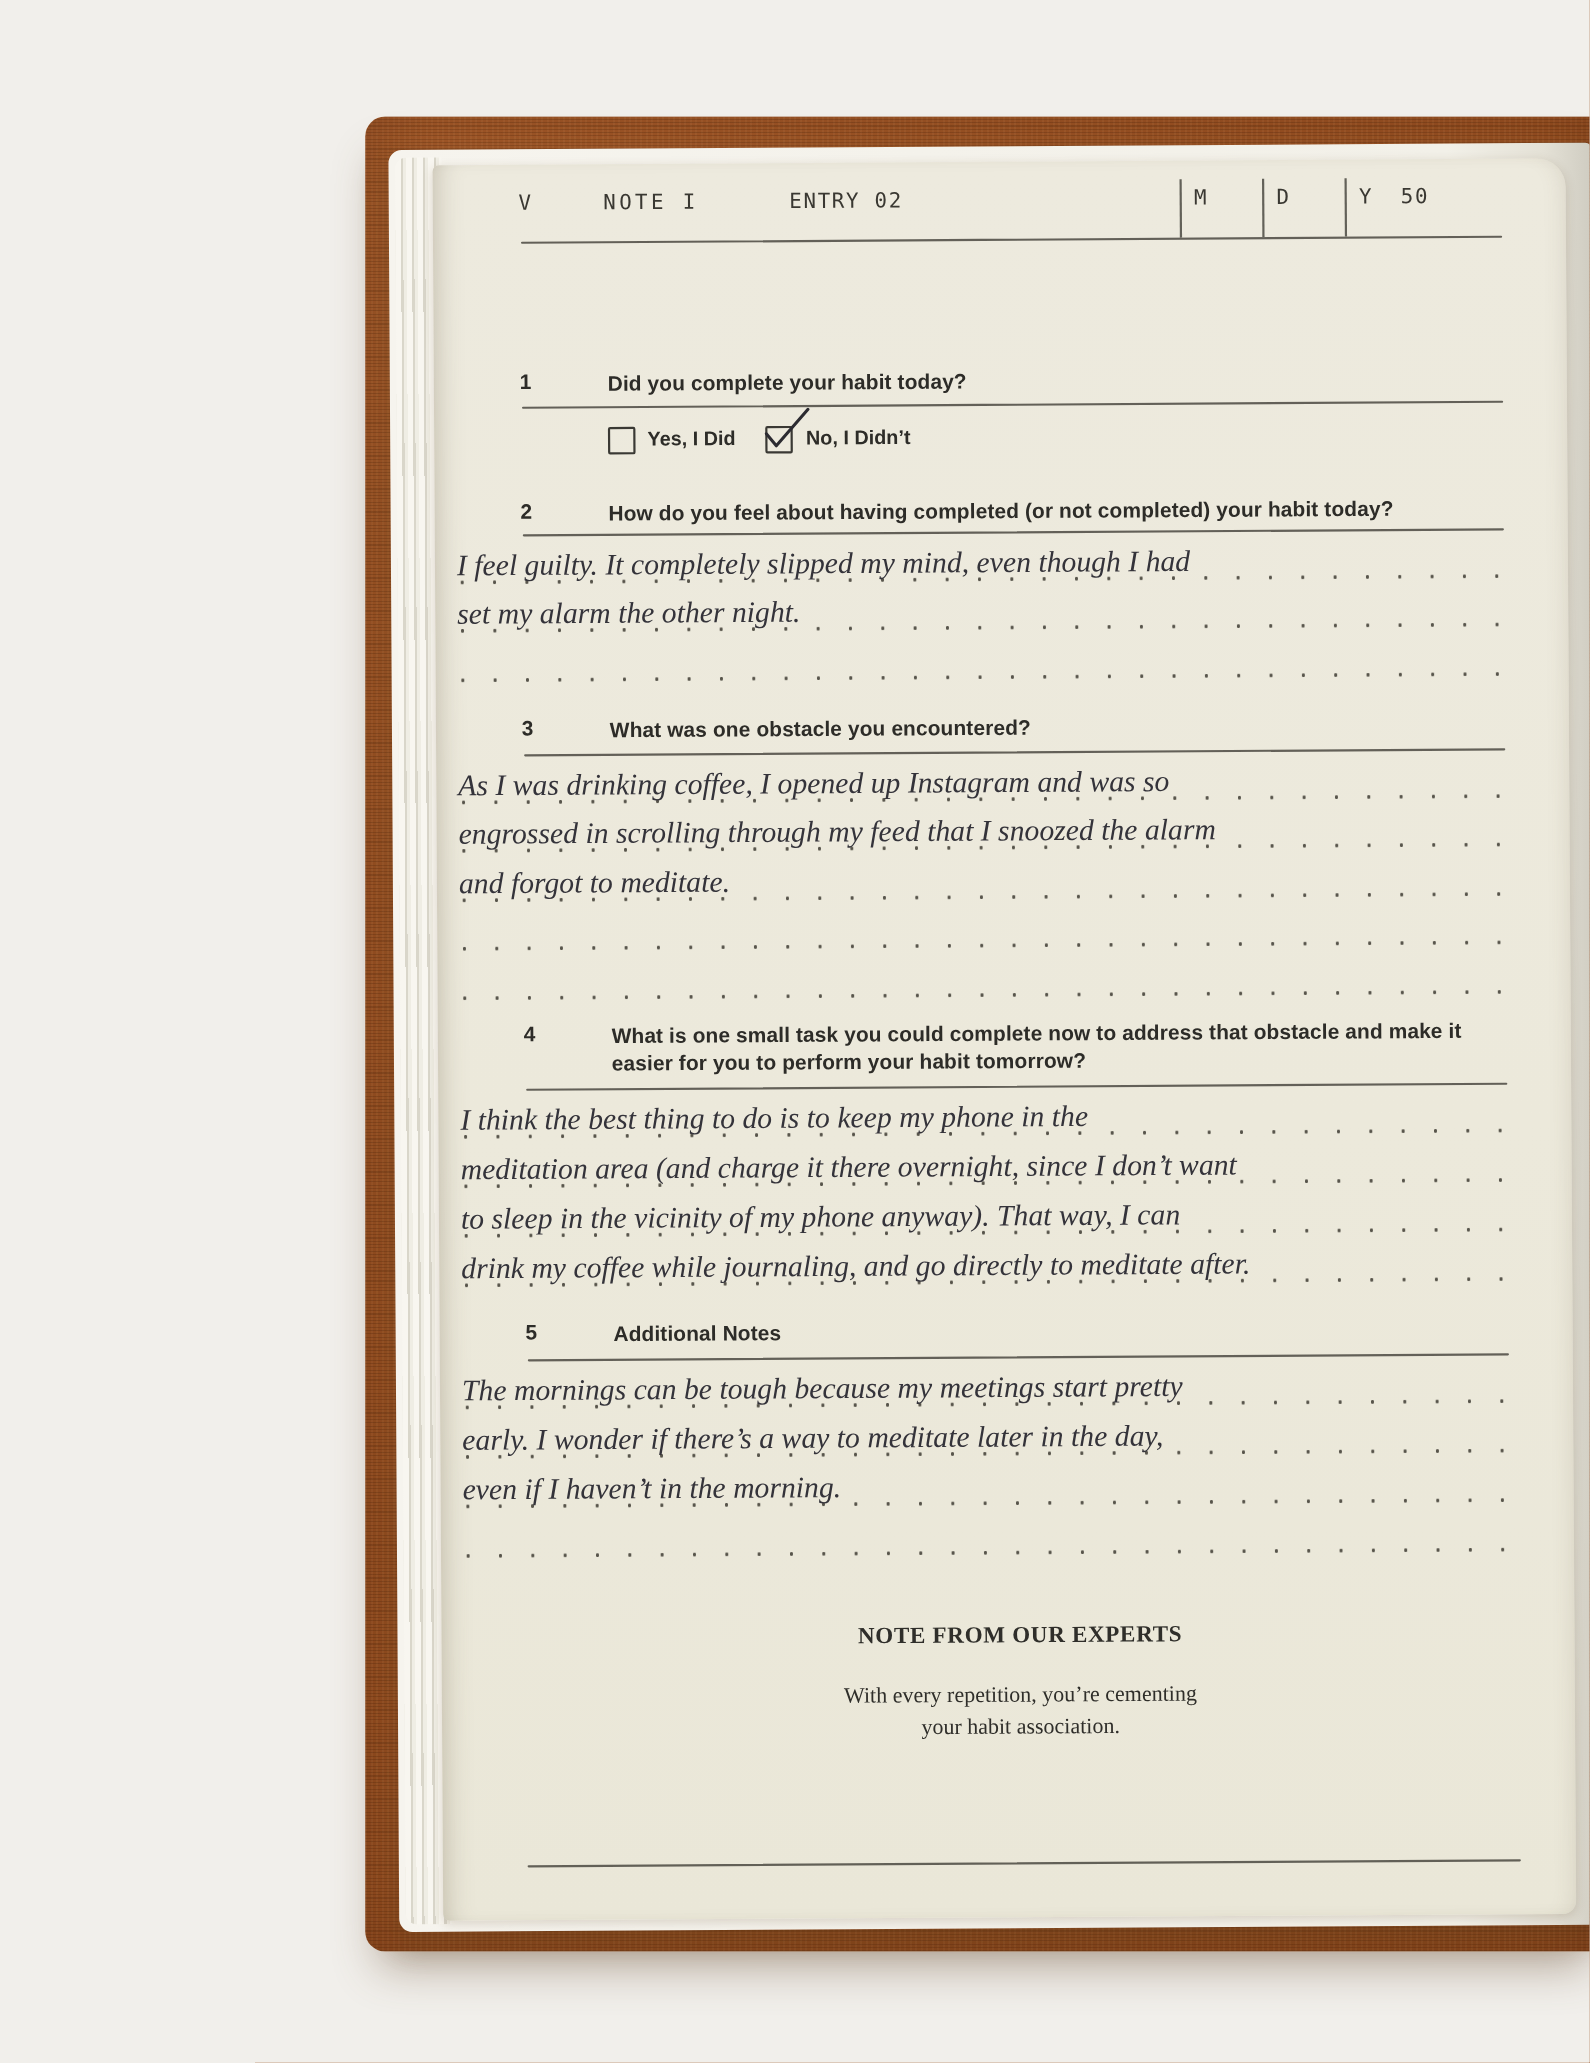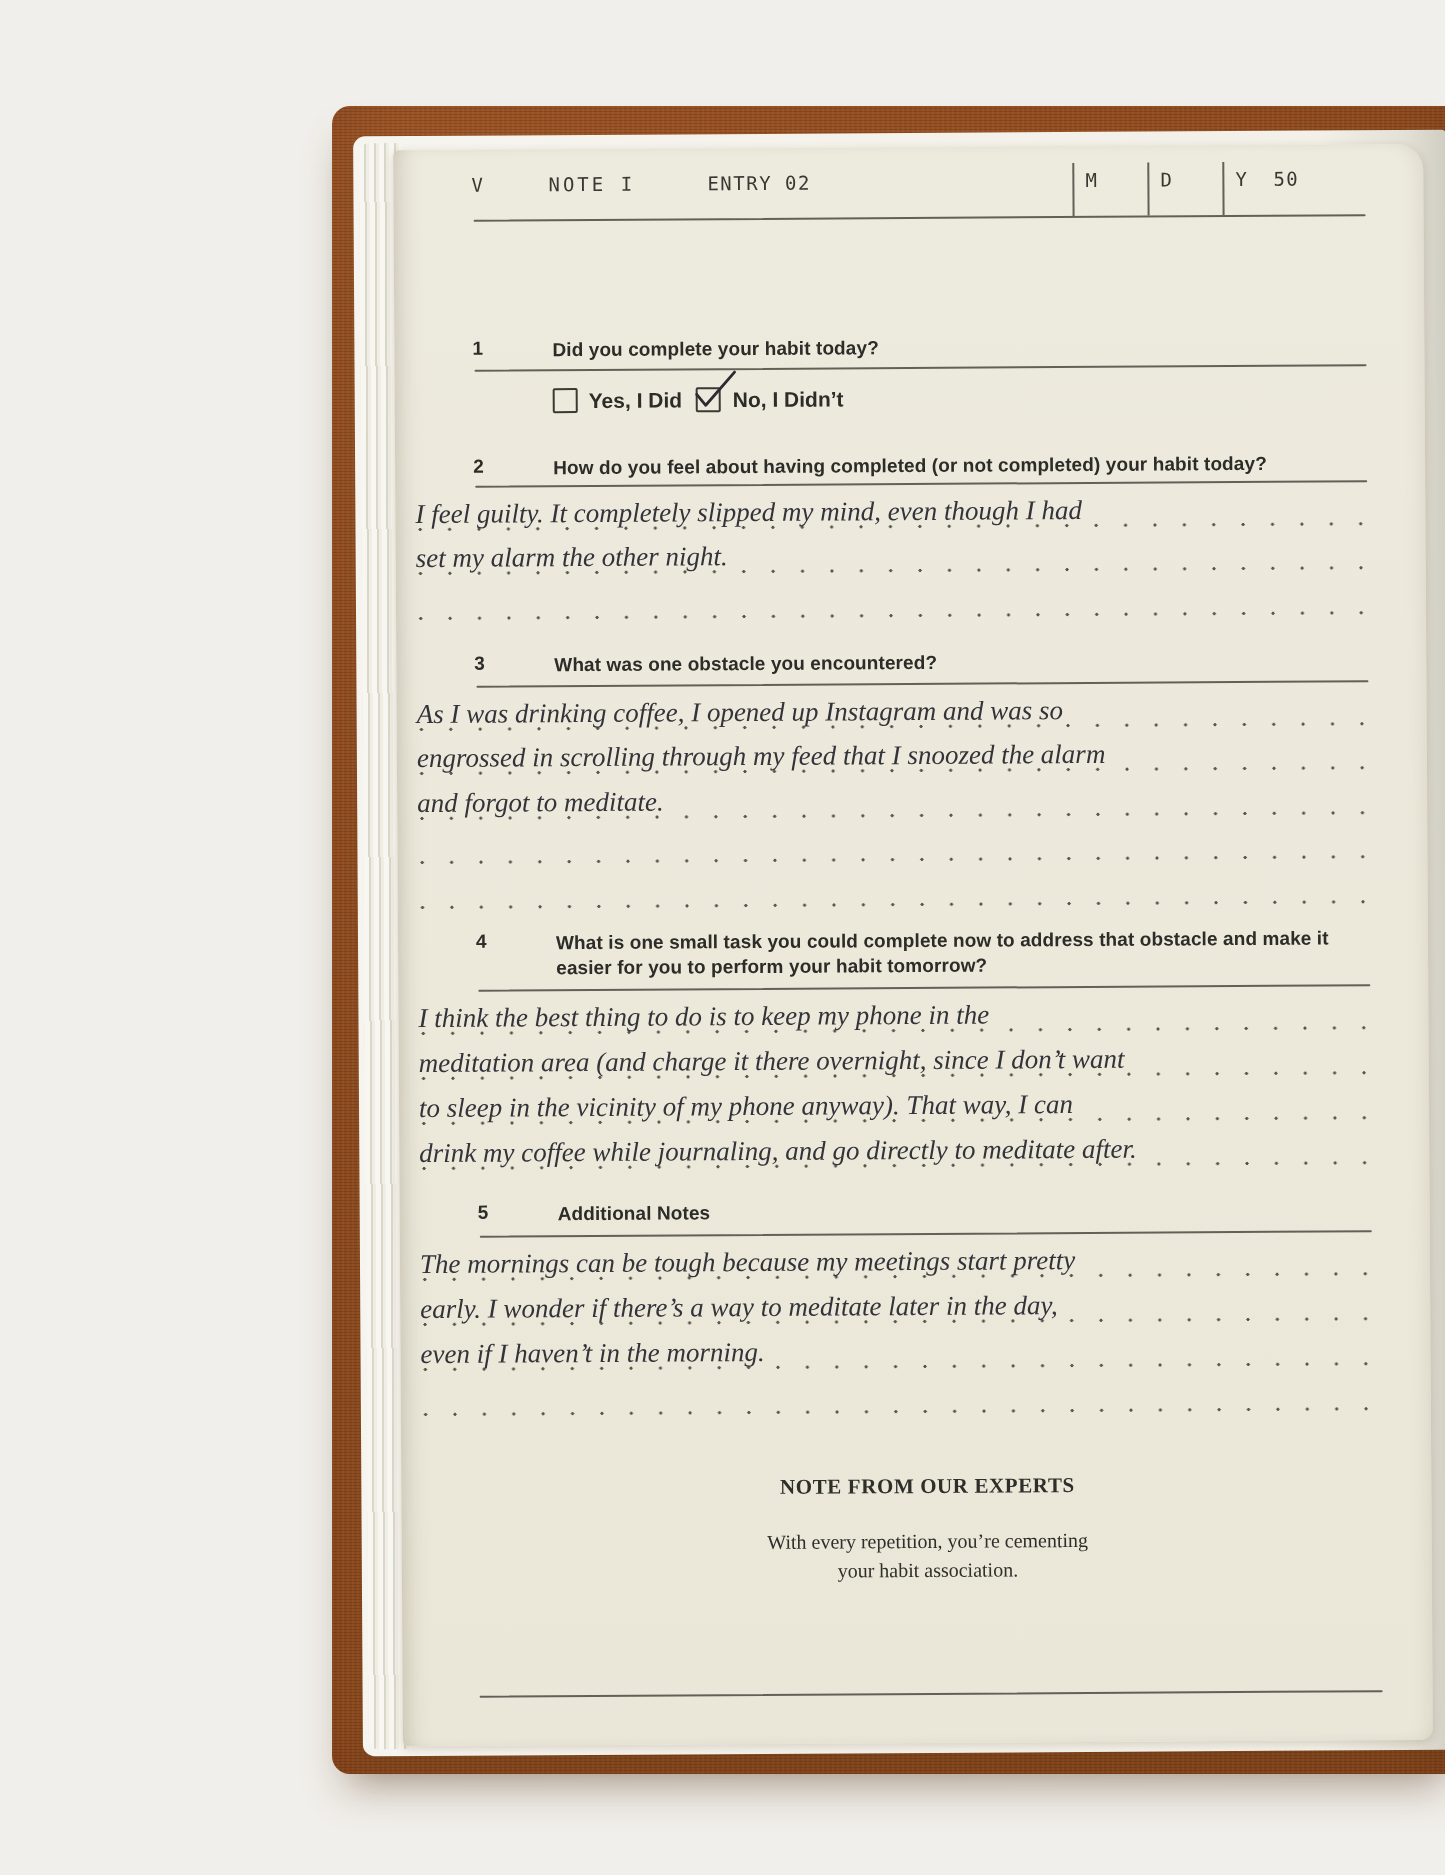--- a/index.html
+++ b/index.html
@@ -51,21 +51,21 @@
   .mono{font-family:"DejaVu Sans Mono", monospace;font-size:19px;color:#3a3832;letter-spacing:1.5px;white-space:nowrap;}
   .vline{width:2px;height:53px;background:rgba(64,62,55,.8);}
   .rule{height:2px;background:rgba(68,66,58,.82);border-radius:1px;}
 
   
   .qnum{font-weight:700;font-size:19px;color:#2d2c28;}
   .qtext{font-weight:700;font-size:19px;color:#2d2c28;line-height:25px;letter-spacing:.1px;}
 
   
   .cbox{width:21px;height:21px;border:2.4px solid #3a3934;border-radius:2px;background:transparent;}
-  .clabel{font-weight:700;font-size:21px;color:#2d2c28;white-space:nowrap;}
+  .clabel{font-weight:700;font-size:18px;color:#2d2c28;white-space:nowrap;}
 
   
   .hw-row{
     left:4px;width:970px;height:44px;
     background-image:radial-gradient(circle, rgba(72,69,60,.9) 1.4px, rgba(0,0,0,0) 1.8px);
     background-size:29.4px 5px;background-repeat:repeat-x;background-position:6px calc(100% - 3px);
     font-family:cursive;font-style:italic;font-size:27px;line-height:46px;color:#34333a;
     padding-left:16px;box-sizing:border-box;white-space:nowrap;overflow:visible;
   }
 
@@ -81,21 +81,21 @@
   <div class="cover"></div>
 
   <div class="book-inner">
     <div class="page-under"></div>
     <div class="page-stack"></div>
 
     <div class="page">
 
       <div class="mono" style="left:78px;top:24px;">V</div>
       <div class="mono" style="left:155px;top:24px;letter-spacing:3px;">NOTE I</div>
-      <div class="mono" style="left:314px;top:24px;">ENTRY 02</div>
+      <div class="mono" style="left:324px;top:24px;">ENTRY 02</div>
 
       <div class="vline" style="left:679px;top:17px;"></div>
       <div class="mono" style="left:692px;top:23px;">M</div>
       <div class="vline" style="left:754px;top:17px;"></div>
       <div class="mono" style="left:767px;top:23px;">D</div>
       <div class="vline" style="left:829px;top:17px;"></div>
       <div class="mono" style="left:842px;top:23px;">Y</div>
 
       <div class="mono" style="left:880px;top:23px;width:92px;">50</div>
 

